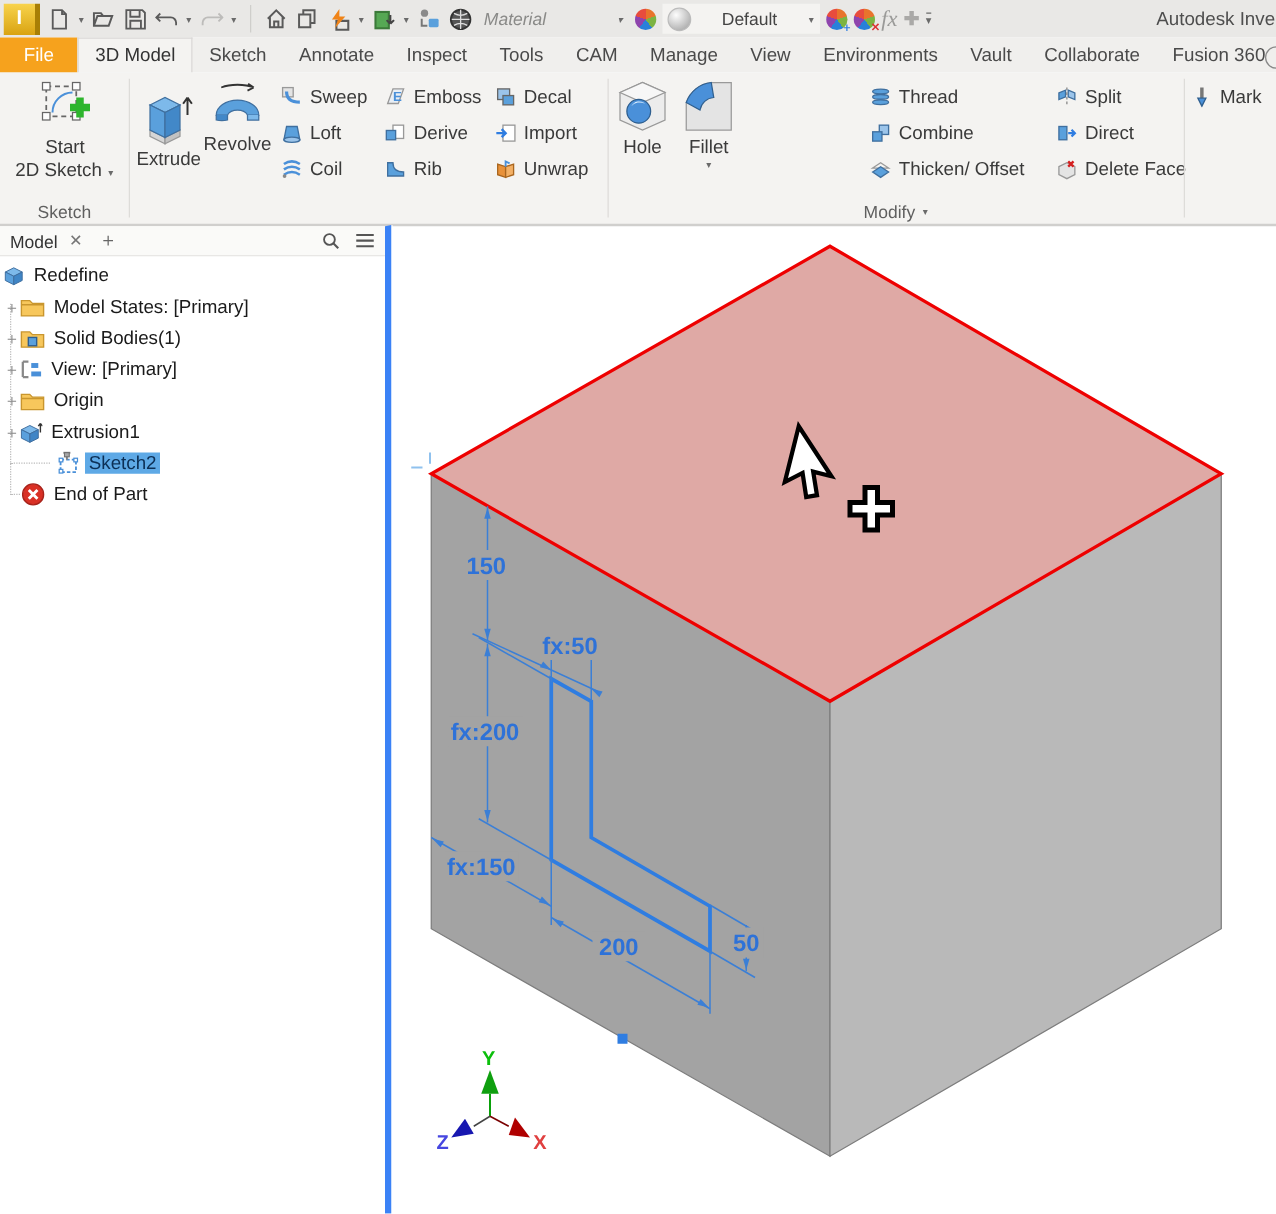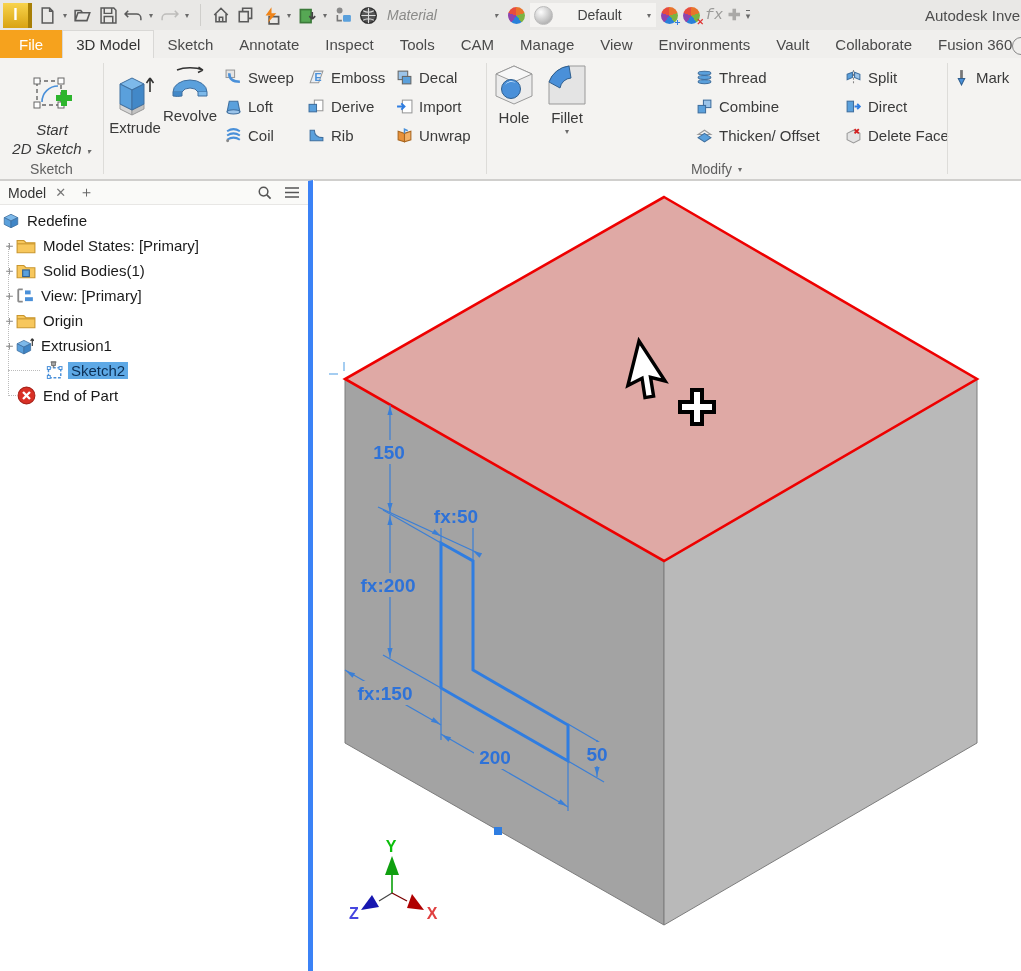--- a/index.html
+++ b/index.html
@@ -11,21 +11,21 @@
   .qicon{width:20px;height:20px;display:flex;align-items:center;justify-content:center;flex:0 0 auto;}
   .qicon svg{stroke:#5a5a5a;fill:none;stroke-width:1.4;}
   .qicon.disabled svg{stroke:#bdbcba;}
   .chev{font-size:8px;color:#6a6a6a;margin:0 1px;}
   .qsep{width:1px;height:22px;background:#cfcecb;margin:0 5px;}
   .mat-dd{display:flex;align-items:center;justify-content:space-between;width:112px;color:#8a8a88;font-style:italic;font-size:14px;padding:0 4px;}
   .def-dd{display:flex;align-items:center;gap:6px;width:118px;background:#f4f3f1;height:24px;padding:0 4px;color:#444;font-size:14px;justify-content:space-between;}
   .sphere{width:17px;height:17px;border-radius:50%;background:radial-gradient(circle at 35% 30%,#fdfdfd,#9c9c9c);border:1px solid #bbb;}
   .wheel{width:17px;height:17px;border-radius:50%;background:conic-gradient(#e8742c 0 20%,#7cb342 20% 40%,#2980d9 40% 60%,#8e44ad 60% 80%,#e84c3d 80% 100%);position:relative;flex:0 0 auto;}
   .wheel .badge{position:absolute;right:-4px;bottom:-3px;font-size:9px;font-weight:bold;line-height:9px;}
-  .fxlbl{font-style:italic;color:#9a9a98;font-size:15px;font-family:Liberation Mono, monospace;}
+  .fxlbl{font-style:italic;color:#9a9a98;font-size:18px;font-family:Liberation Serif, serif;}
   .qplus{color:#aaa9a7;font-size:15px;font-weight:bold;}
   .custchev{color:#6a6a6a;font-size:9px;border-top:1px solid #6a6a6a;line-height:8px;padding-top:1px;}
   .apptitle{position:absolute;left:925px;top:0;height:30px;width:96px;overflow:hidden;display:flex;align-items:center;color:#4e4e4e;font-size:15px;white-space:nowrap;}
 
   
   .tabsbar{position:absolute;top:30px;left:0;width:100%;height:28px;background:#f0efed;display:flex;}
   .tab{padding:0 13px;display:flex;align-items:center;font-size:15px;color:#4a4a4a;height:100%;box-sizing:border-box;white-space:nowrap;}
   .tab.file{background:#f6a21d;color:#fff;padding:0 19px;}
   .tab.active{background:#f4f3f1;border:1px solid #d9d8d6;border-bottom:none;color:#333;}
   .tab-partial-circle{position:absolute;right:-9px;top:7px;width:16px;height:16px;border:1.5px solid #888;border-radius:50%;}
@@ -171,21 +171,21 @@
     <div class="tab">Environments</div>
     <div class="tab">Vault</div>
     <div class="tab">Collaborate</div>
     <div class="tab">Fusion 360</div>
     <div class="tab-partial-circle"></div>
   </div>
 
   <div class="ribbon">
 
     <div class="panel" style="left:0;width:103px;">
-      <div class="bigbtn" style="left:6px;top:16px;width:92px;font-style:italic;">
+      <div class="bigbtn" style="left:6px;top:4px;width:92px;">
         <svg width="44" height="46" viewBox="0 0 44 46">
           <rect x="7" y="7" width="24" height="24" fill="none" stroke="#666" stroke-width="1.4" stroke-dasharray="4 3"></rect>
           <rect x="4" y="4" width="6" height="6" fill="#fdfdfd" stroke="#666"></rect>
             <rect x="28" y="4" width="6" height="6" fill="#fdfdfd" stroke="#666"></rect>
           <rect x="4" y="28" width="6" height="6" fill="#fdfdfd" stroke="#666"></rect>
             <rect x="28" y="28" width="6" height="6" fill="#fdfdfd" stroke="#666"></rect>
           <path d="M12 28 A16 16 0 0 1 28 12" fill="none" stroke="#4a90d9" stroke-width="1.6"></path>
           <rect x="26" y="21" width="16" height="6" fill="#2db52d"></rect>
             <rect x="31" y="16" width="6" height="16" fill="#2db52d"></rect>
         </svg>

